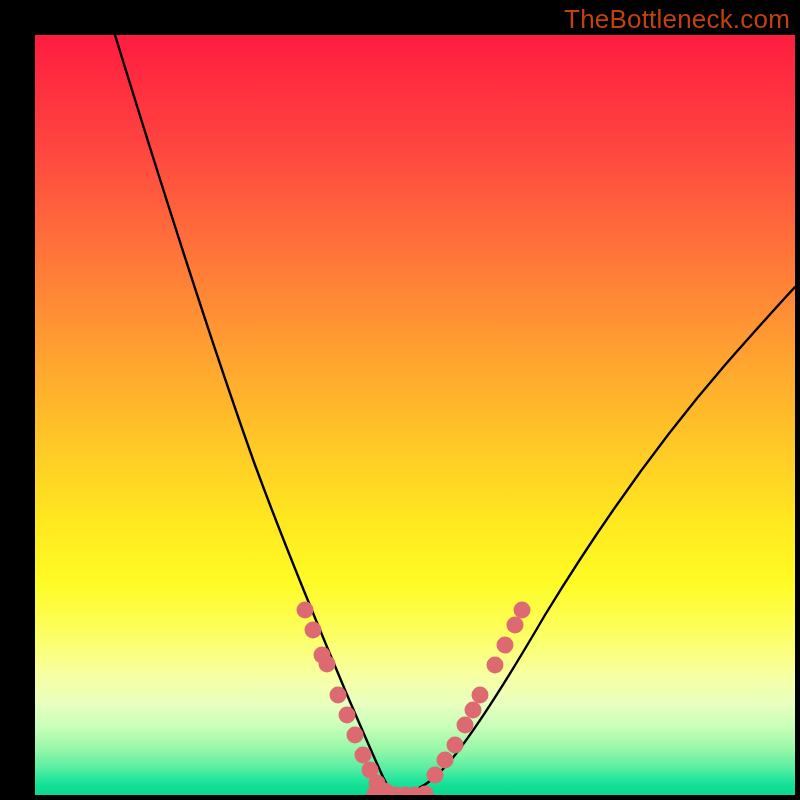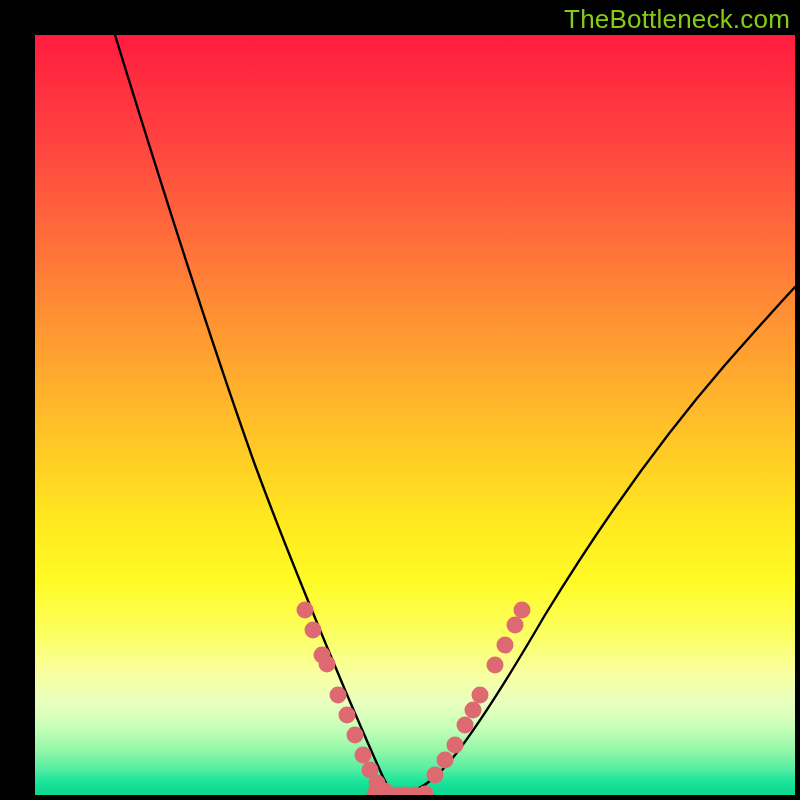--- a/index.html
+++ b/index.html
@@ -14,21 +14,21 @@
   .stage {
     position: relative;
     width: 800px;
     height: 800px;
     background: #000;
   }
   .watermark {
     position: absolute;
     top: 4px;
     right: 10px;
-    color: #84cc16;
+    color: #c2410c;
     font-size: 26px;
     font-weight: 400;
     letter-spacing: 0.2px;
     z-index: 20;
   }
   .plot {
     position: absolute;
     left: 35px;
     top: 35px;
     width: 760px;

